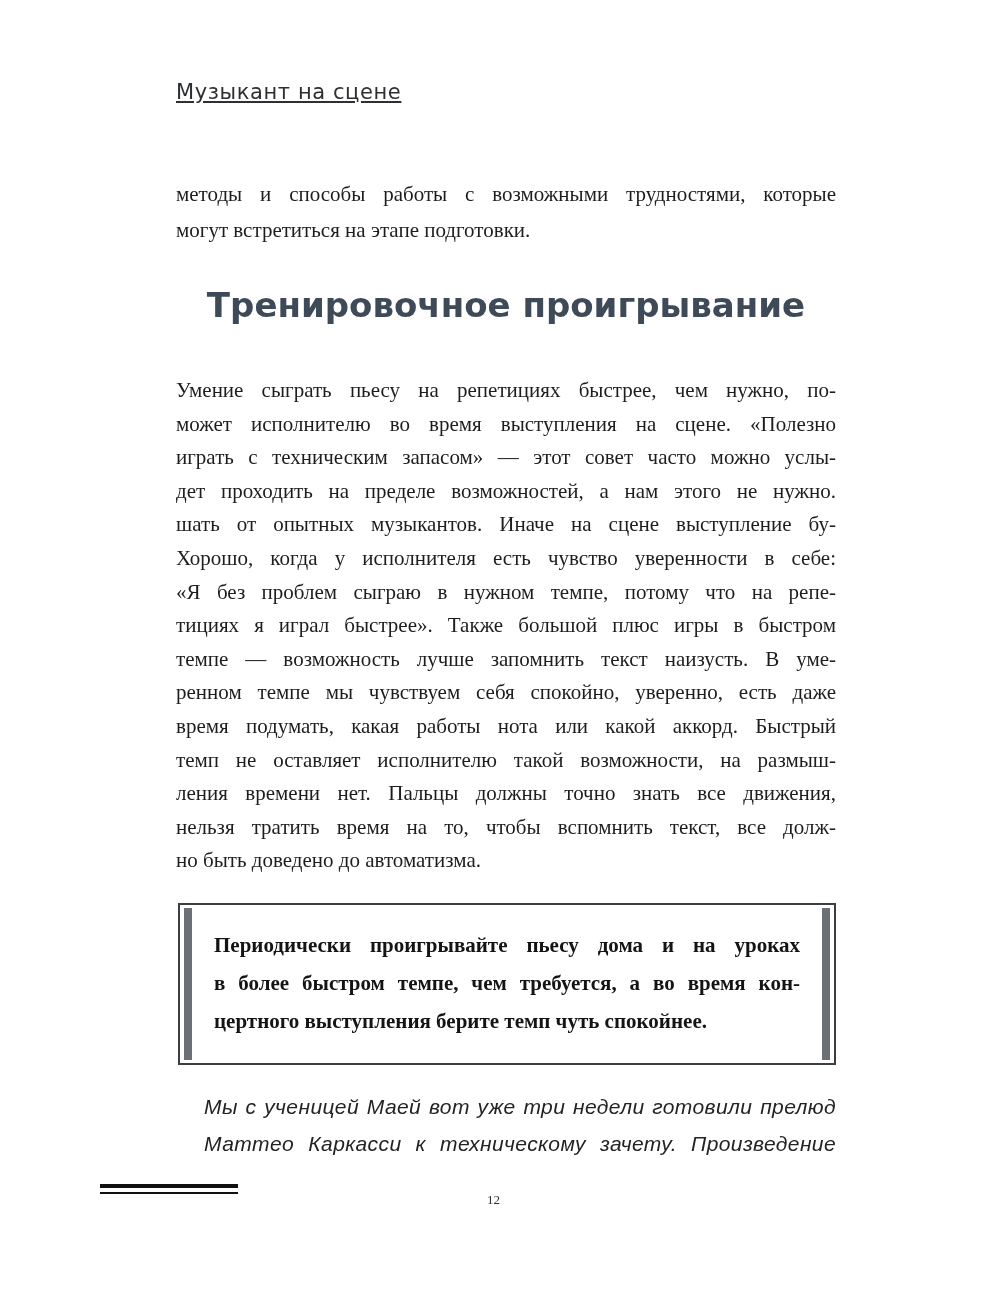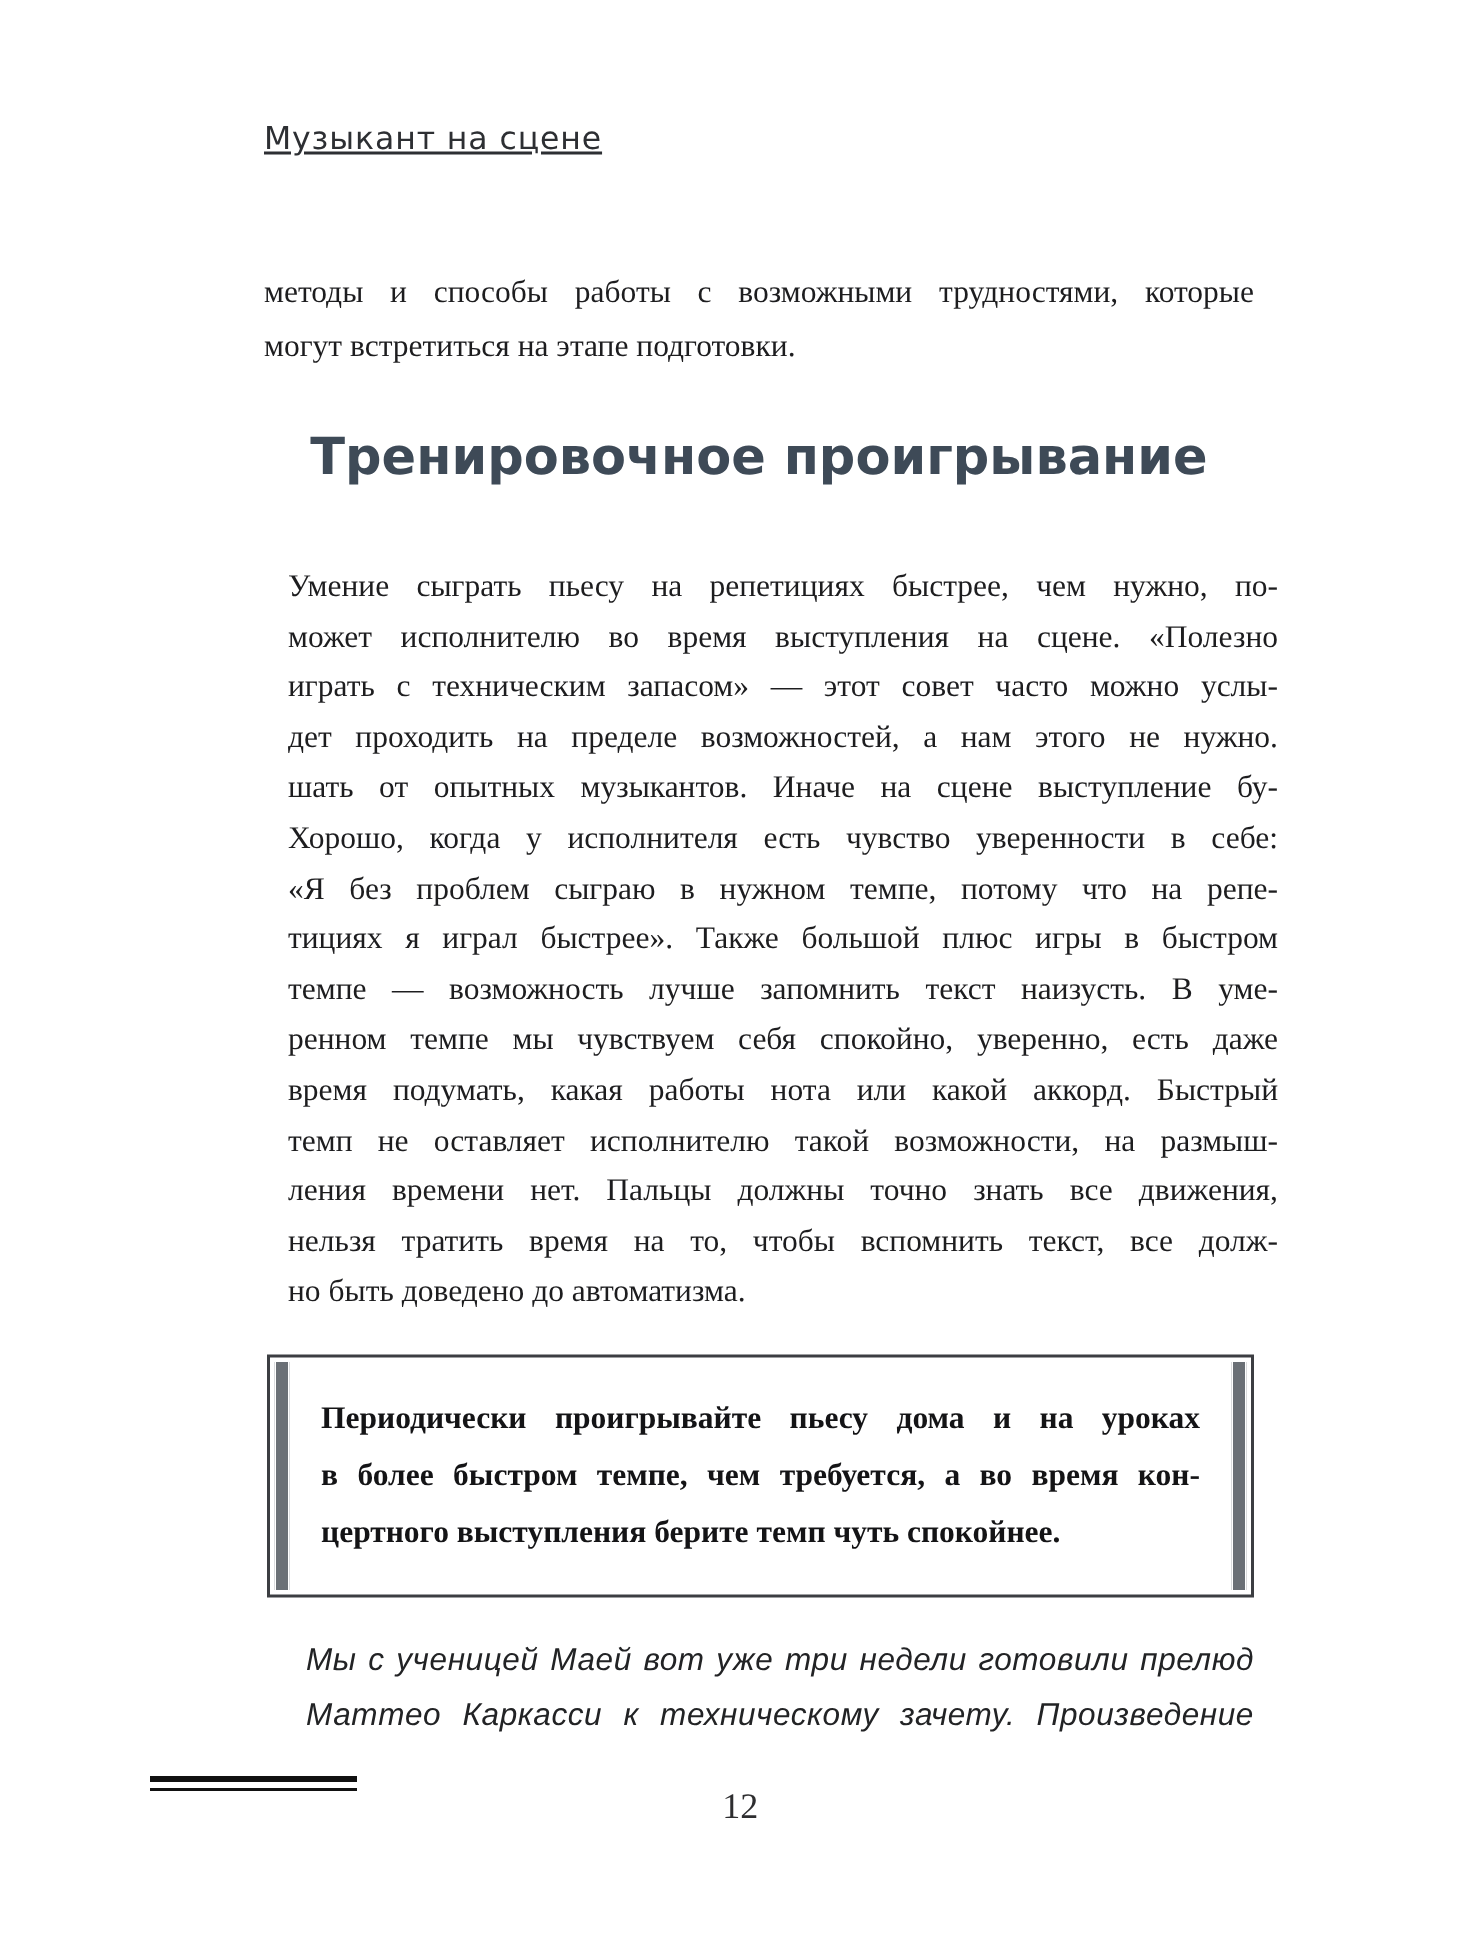--- a/index.html
+++ b/index.html
@@ -46,21 +46,20 @@
     line-height: 42px;
     color: #3e4a57;
   }
   .body-par {
     position: absolute;
     left: 176px;
     top: 374px;
     width: 660px;
     font-size: 21px;
     line-height: 33.6px;
-    margin-left: 16px;
   }
   .line {
     text-align: justify;
     text-align-last: justify;
   }
   .par .line:last-child {
     text-align-last: left;
   }
   .par.justify-all .line:last-child {
     text-align-last: justify;
@@ -115,21 +114,21 @@
     margin-top: 4px;
     height: 2px;
     background: #111;
   }
   .page-number {
     position: absolute;
     left: 0;
     top: 1192px;
     width: 100%;
     text-align: center;
-    font-size: 24px;
+    font-size: 13px;
     color: #2e2e30;
   }
 </style>
 </head>
 <body>
 
 <div class="page">
 
   <div class="running-header">Музыкант на сцене</div>
 

